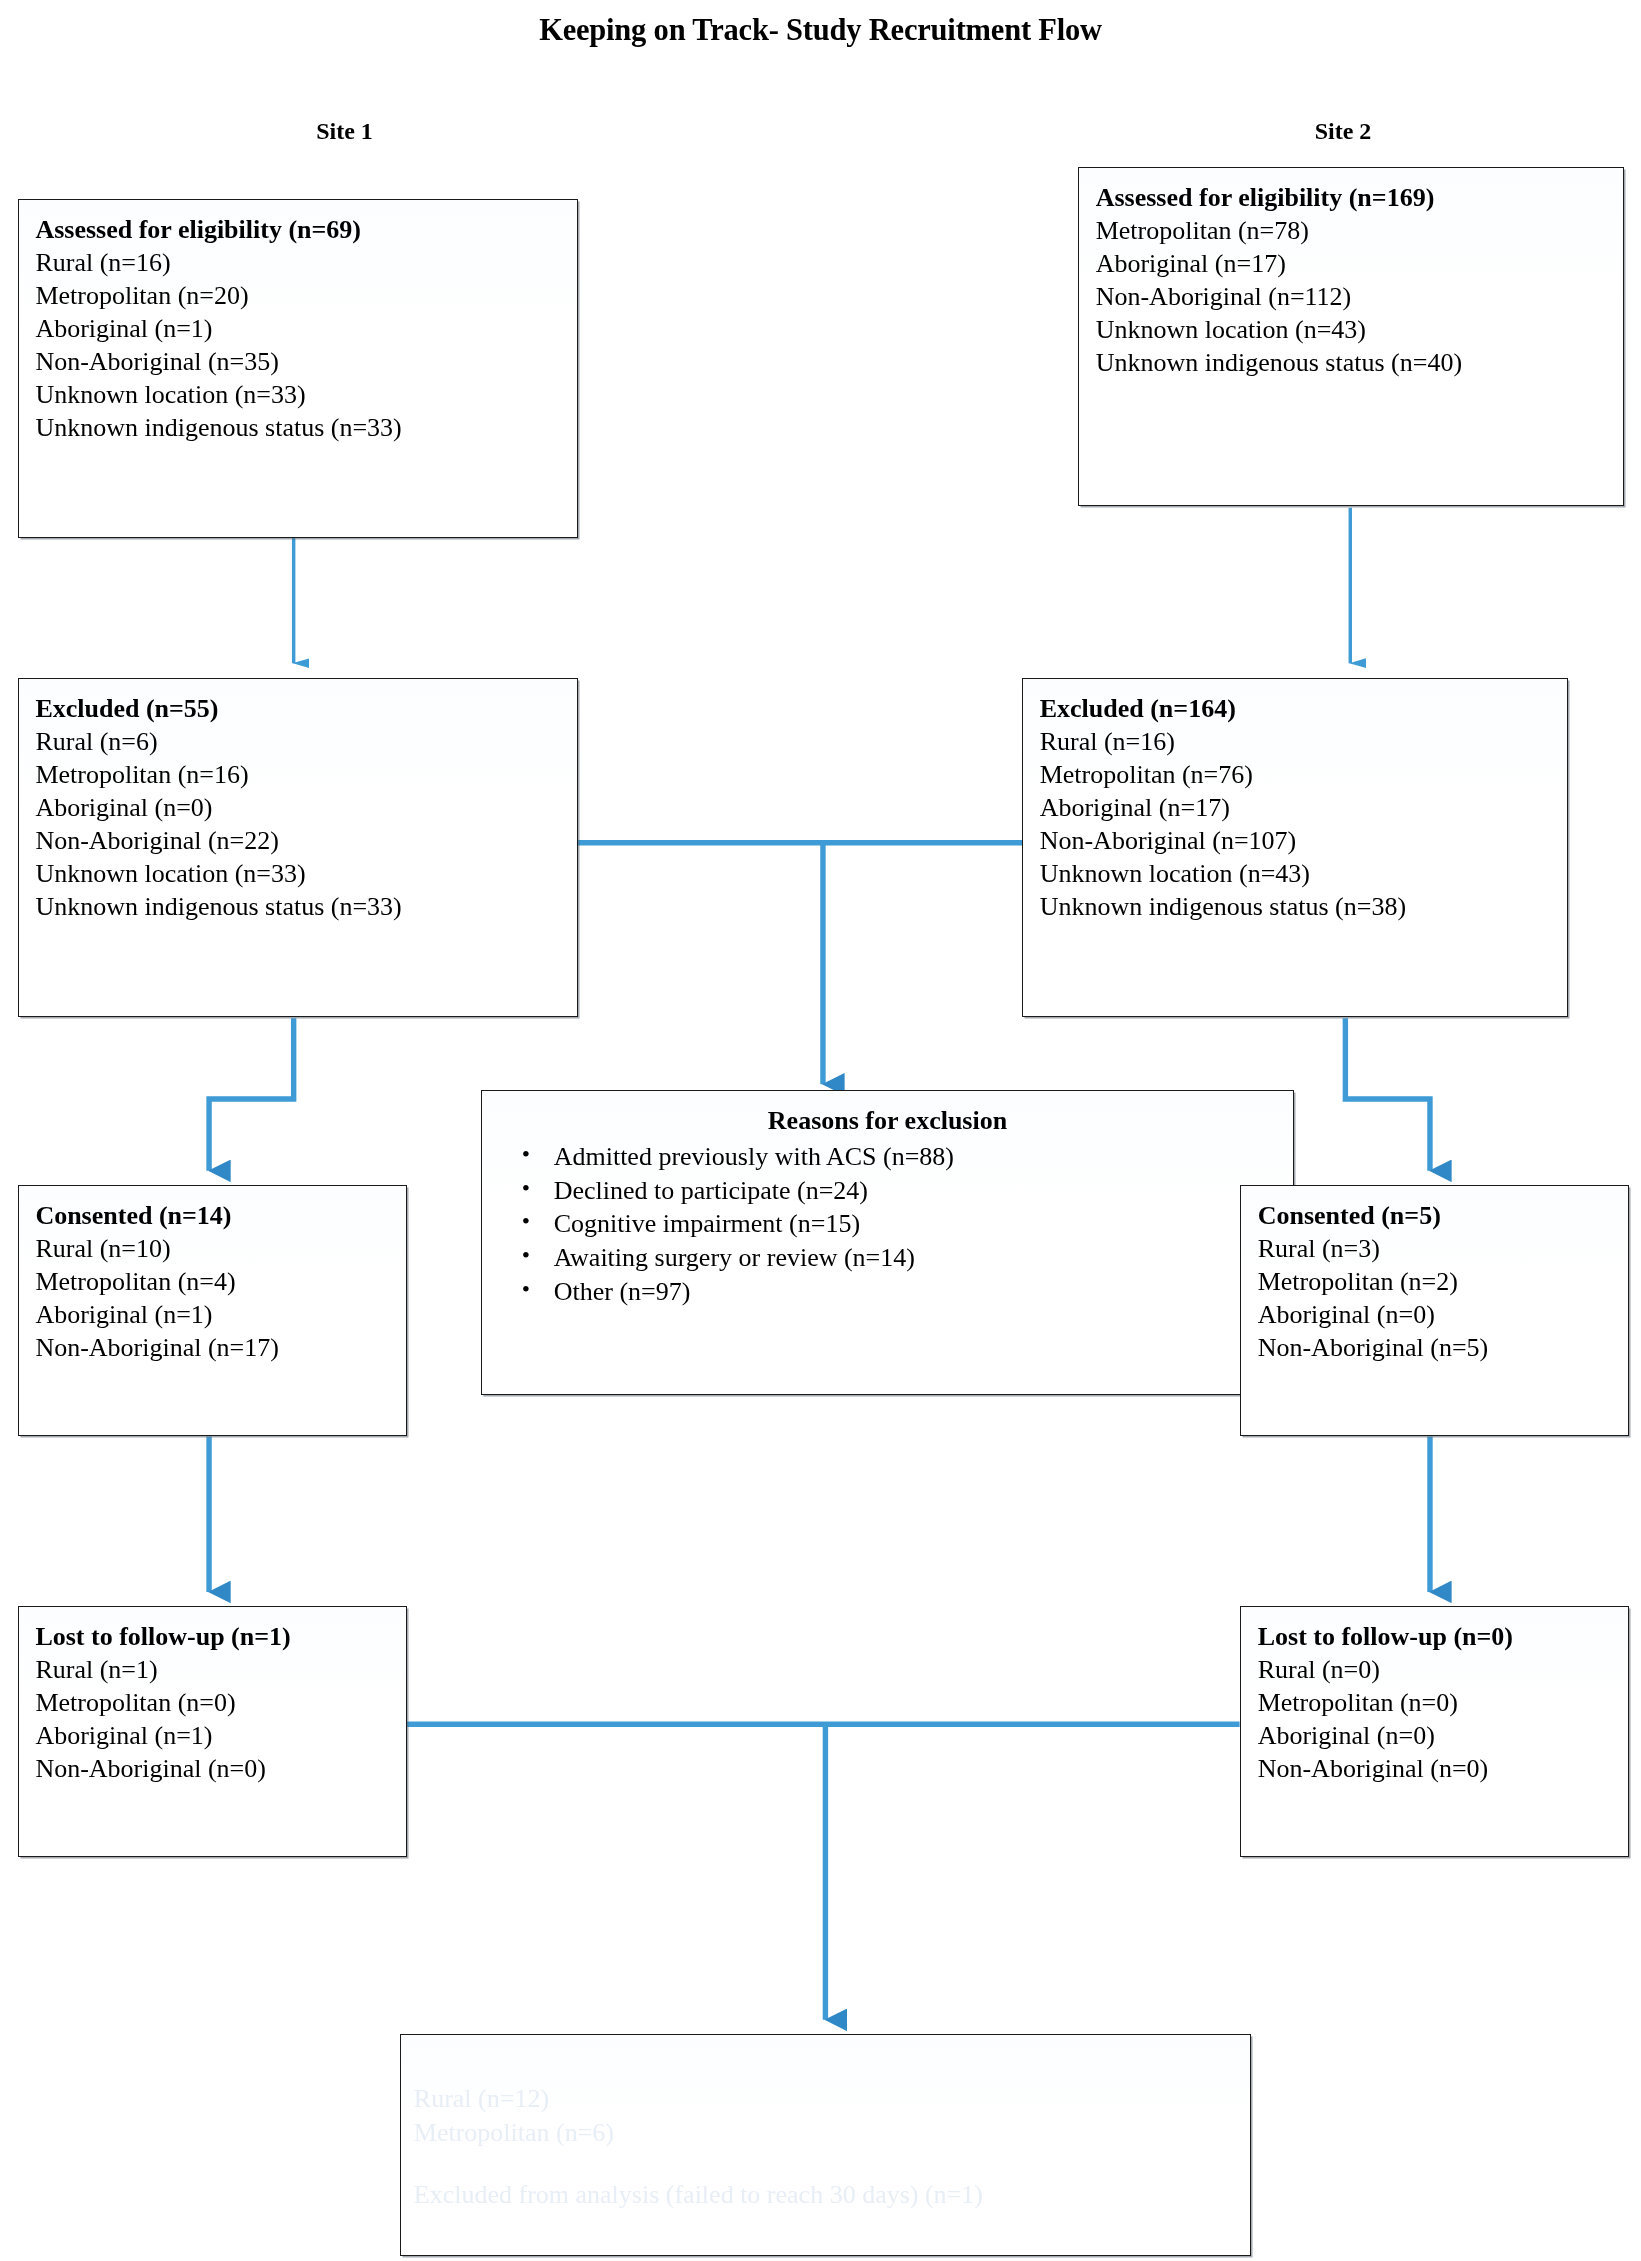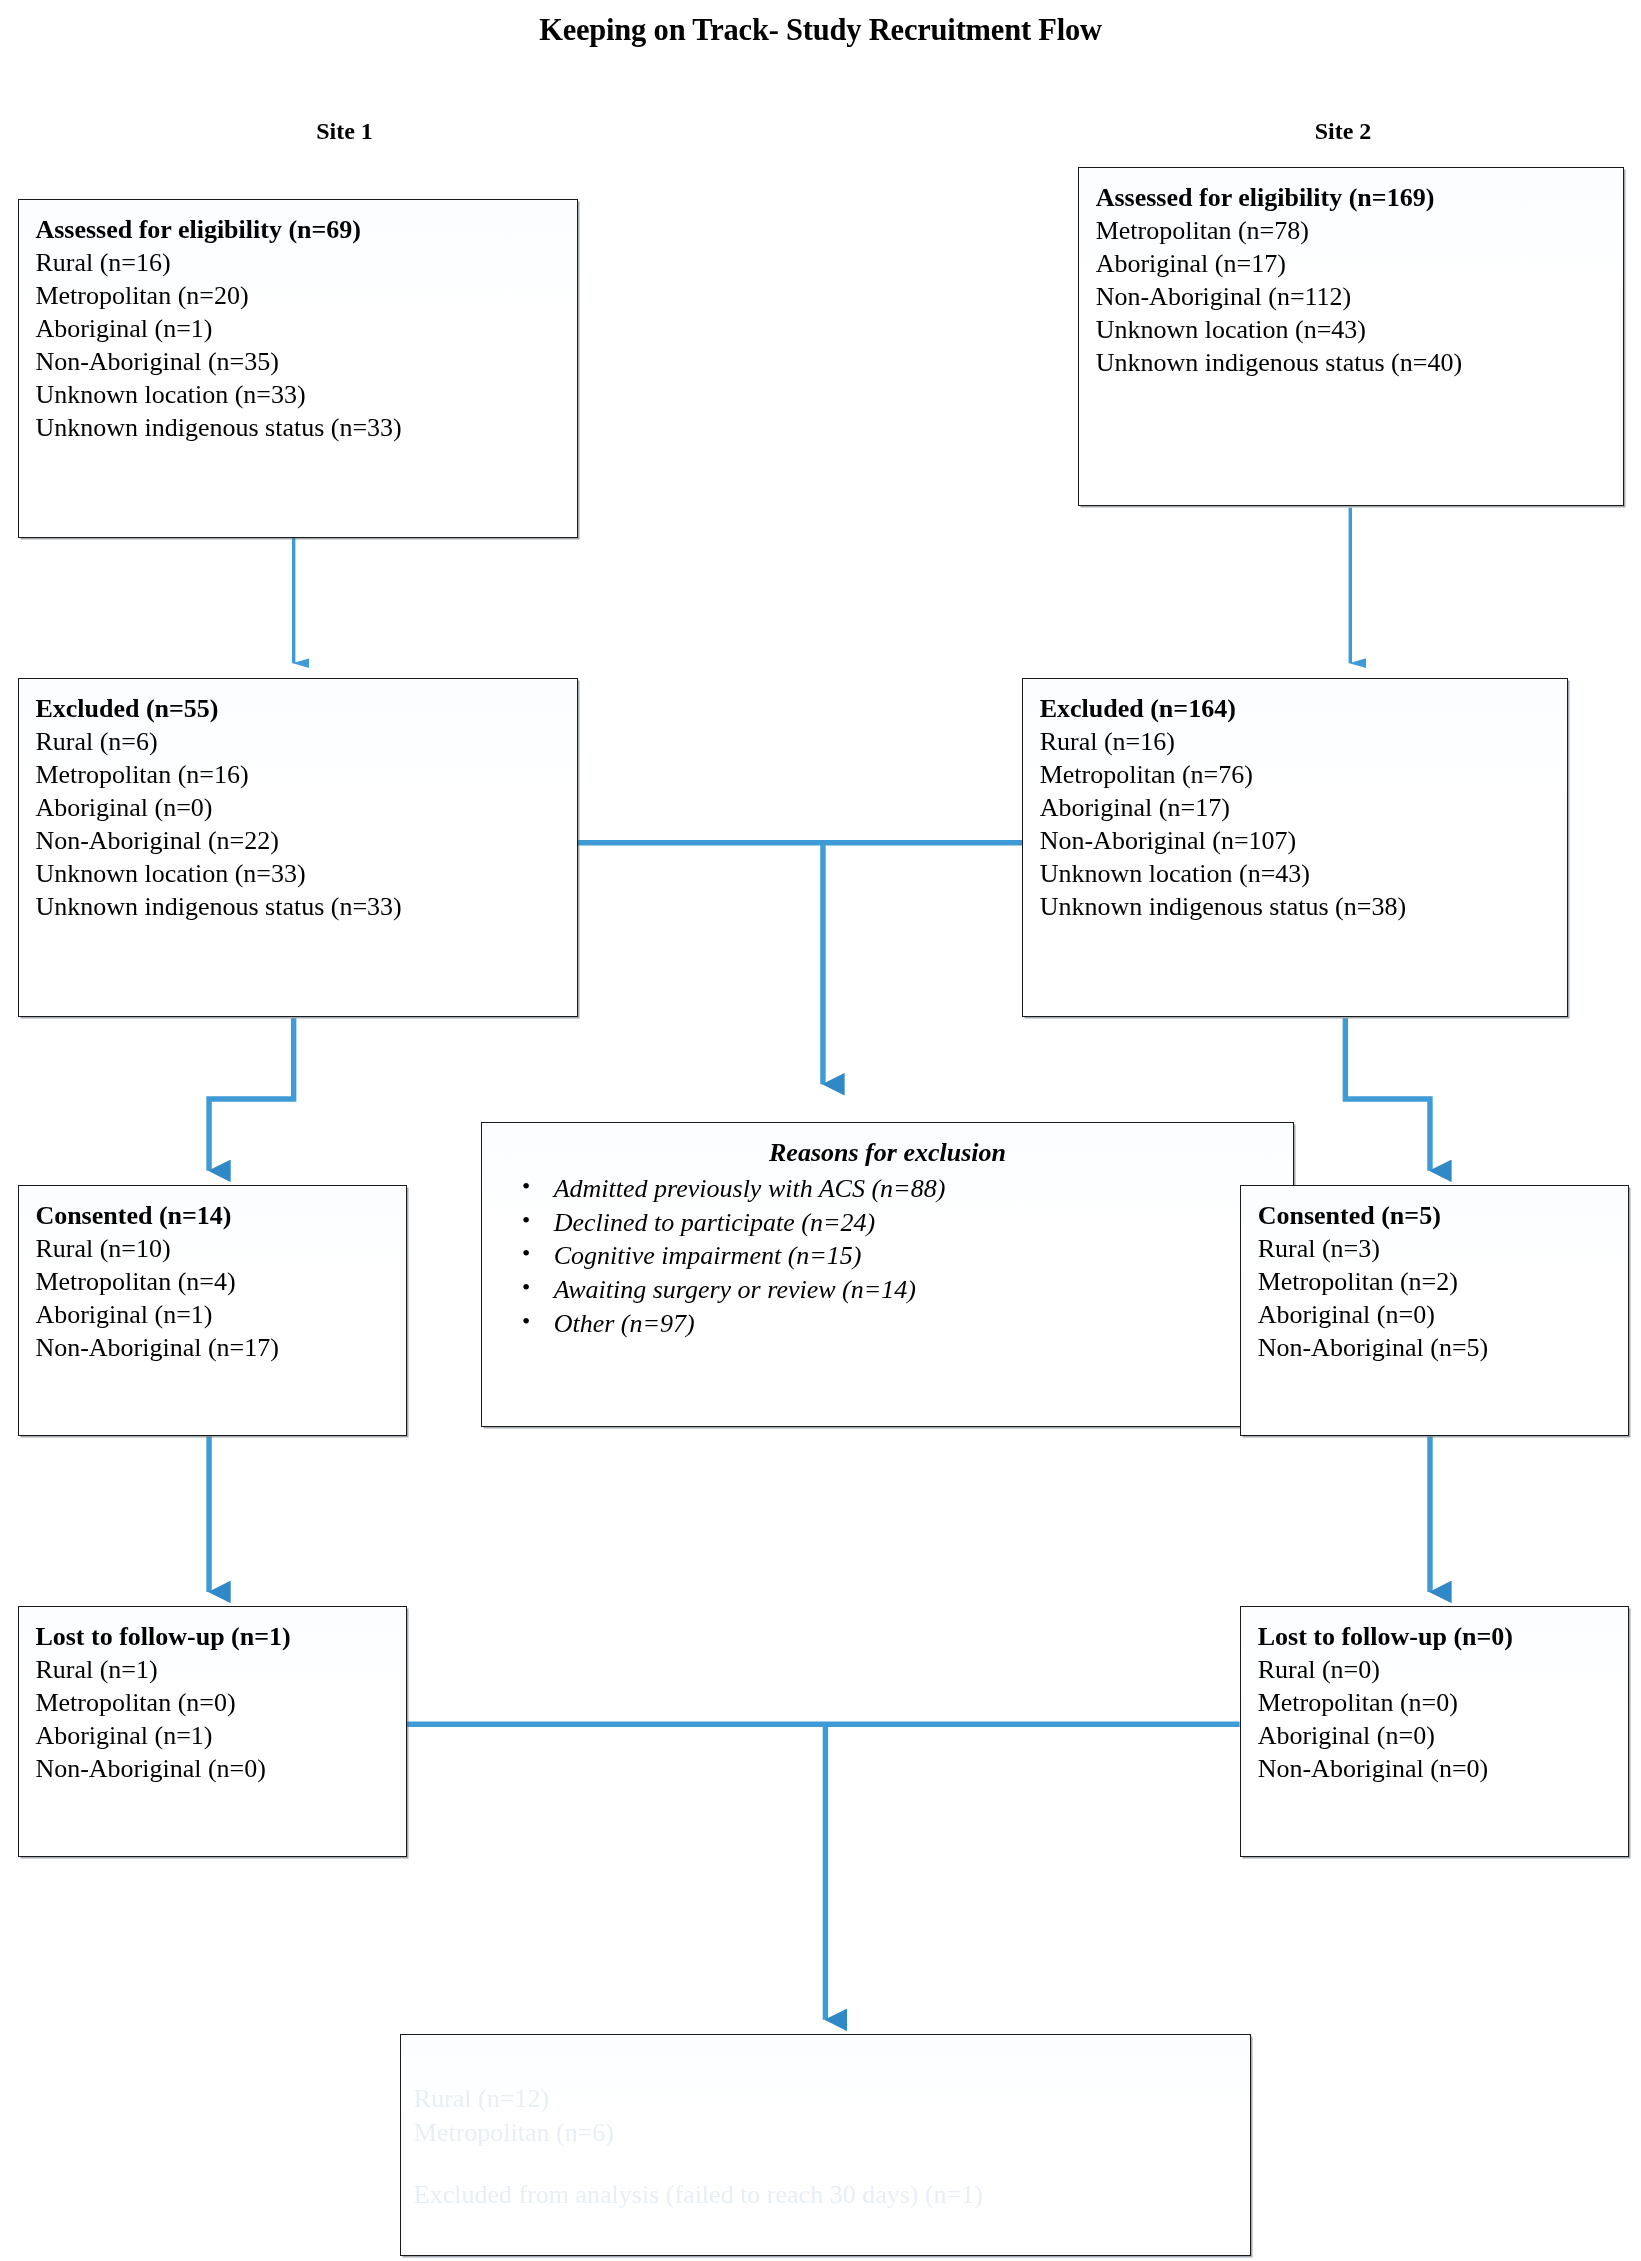--- a/index.html
+++ b/index.html
@@ -75,23 +75,22 @@
   
   #box-site1-assessed { left: 17.7px;   top: 167px;  width: 560px; height: 339px; margin-top: 32px; }
   #box-site2-assessed { left: 1078px; top: 167px;  width: 546px; height: 339px; }
 
   
   #box-site1-excluded { left: 17.7px;   top: 678px; width: 560px; height: 339px; }
   #box-site2-excluded { left: 1022px; top: 678px; width: 546px; height: 339px; }
 
   
   #box-reasons {
-    left: 481px; top: 1122px; width: 813px; height: 305px;
+    left: 481px; top: 1090px; width: 813px; height: 305px;
     padding: 12.8px 16.7px 9.8px 16.7px;
-    font-style: italic;
   }
   #box-reasons .reasons-title {
     display: block;
     text-align: center;
     font-weight: bold;
     font-size: 26px;
     margin-bottom: 3px;
   }
   #box-reasons ul {
     margin: 0;

